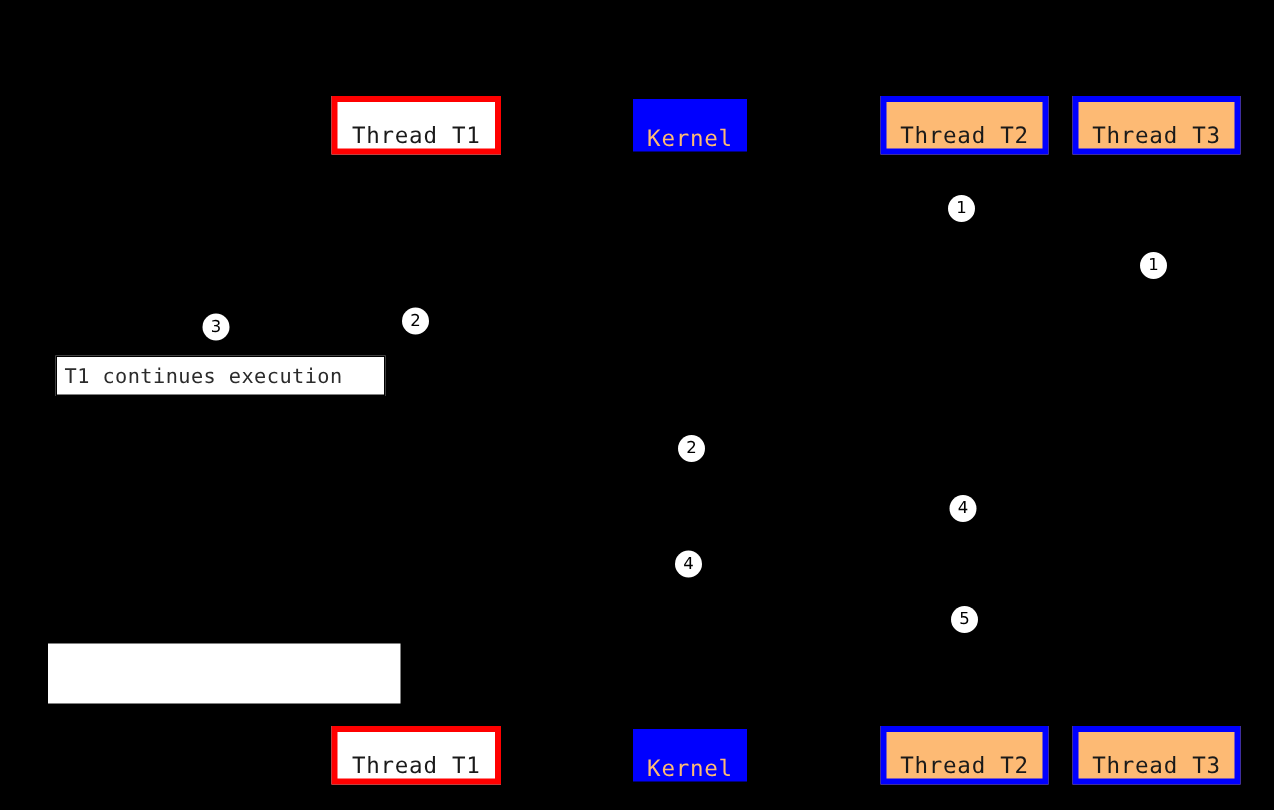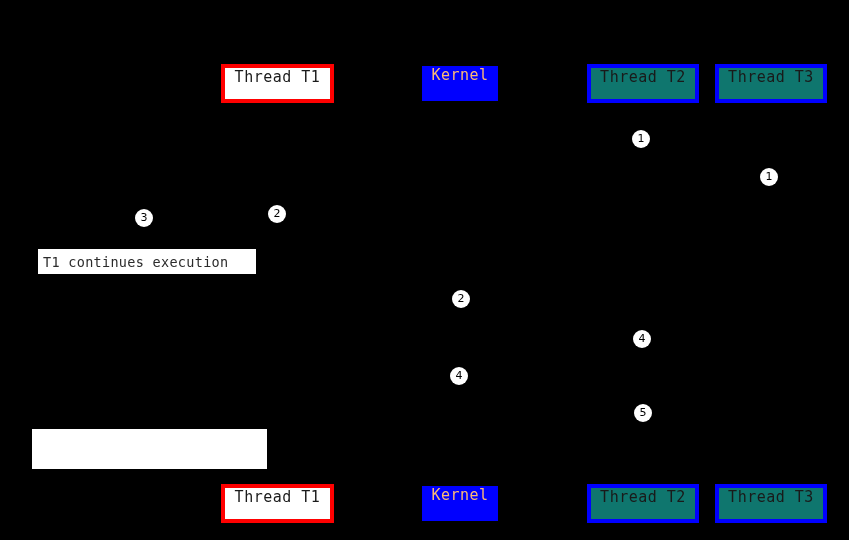--- a/index.html
+++ b/index.html
@@ -14,34 +14,34 @@
     background: #000000;
     overflow: hidden;
     font-family: "DejaVu Sans Mono", "Liberation Mono", monospace;
   }
 
   
   .participant {
     position: absolute;
     box-sizing: border-box;
     display: flex;
-    align-items: flex-start;
+    align-items: flex-end;
     justify-content: center;
     font-family: "DejaVu Sans Mono", "Liberation Mono", monospace;
     font-size: 15px;
     letter-spacing: 0.5px;
     white-space: nowrap;
   }
   .participant.thread-active {
     background: #ffffff;
     border: 4px solid #ff0000;
     color: #1a1a1a;
   }
   .participant.thread-idle {
-    background: #0f766e;
+    background: #fdba74;
     border: 4px solid #0000ff;
     color: #1a1a1a;
   }
   .participant.kernel {
     background: #0000ff;
     border: 0;
     color: #fdba74;
   }
 
   
@@ -121,21 +121,21 @@
       </div>
       <div class="participant thread-idle" style="left: 587px; top: 484px; width: 112px; height: 39px;">
         <span>Thread T2</span>
       </div>
       <div class="participant thread-idle" style="left: 715px; top: 484px; width: 112px; height: 39px;">
         <span>Thread T3</span>
       </div>
     </div>
 
   <div id="notes-layer">
-      <div class="note" style="left: 37px; top: 248px; width: 220px; height: 27px;">
+      <div class="note" style="left: 37px; top: 237px; width: 220px; height: 27px;">
         <span>T1 continues execution</span>
       </div>
       <div class="note blank" style="left: 32px; top: 429px; width: 235px; height: 40px;">
         <span></span>
       </div>
     </div>
 
   <div id="markers-layer">
       <div class="step-marker" style="left: 632px; top: 130px;">1</div>
       <div class="step-marker" style="left: 760px; top: 168px;">1</div>

